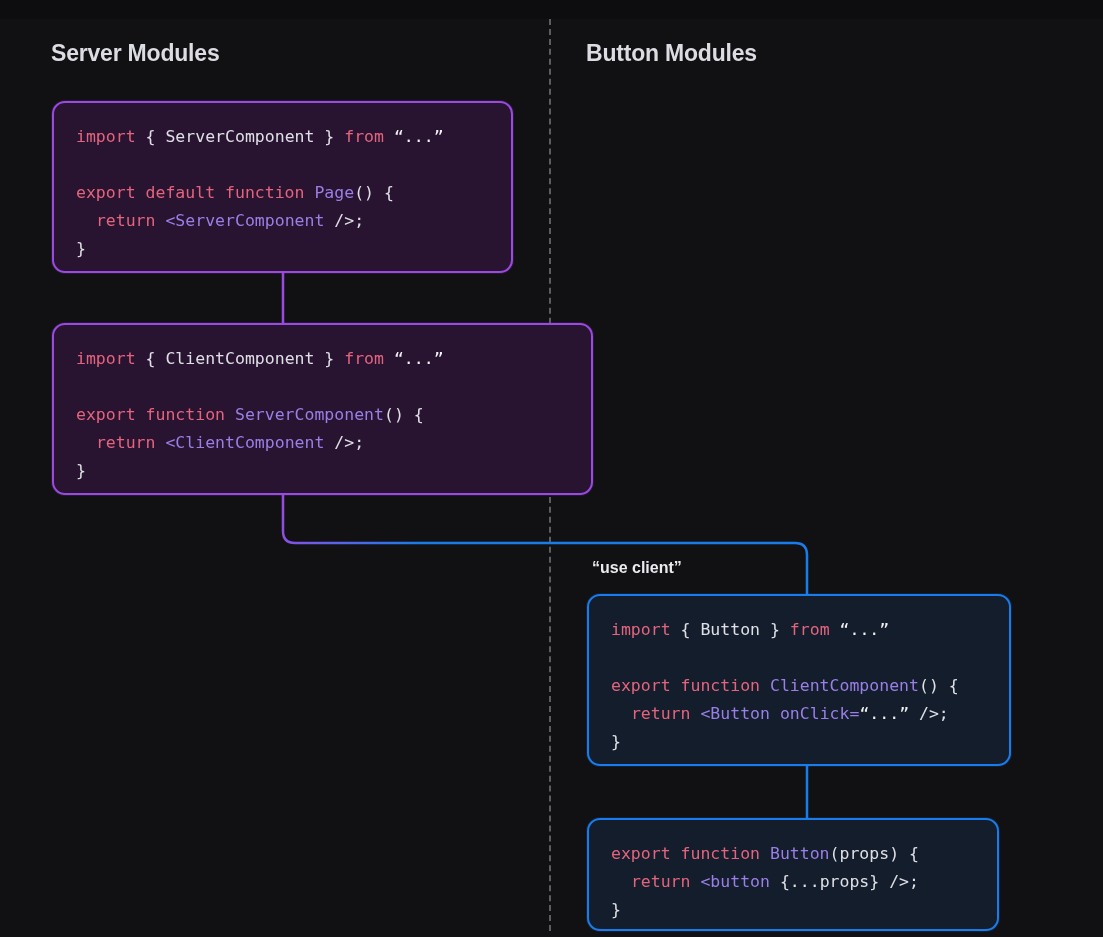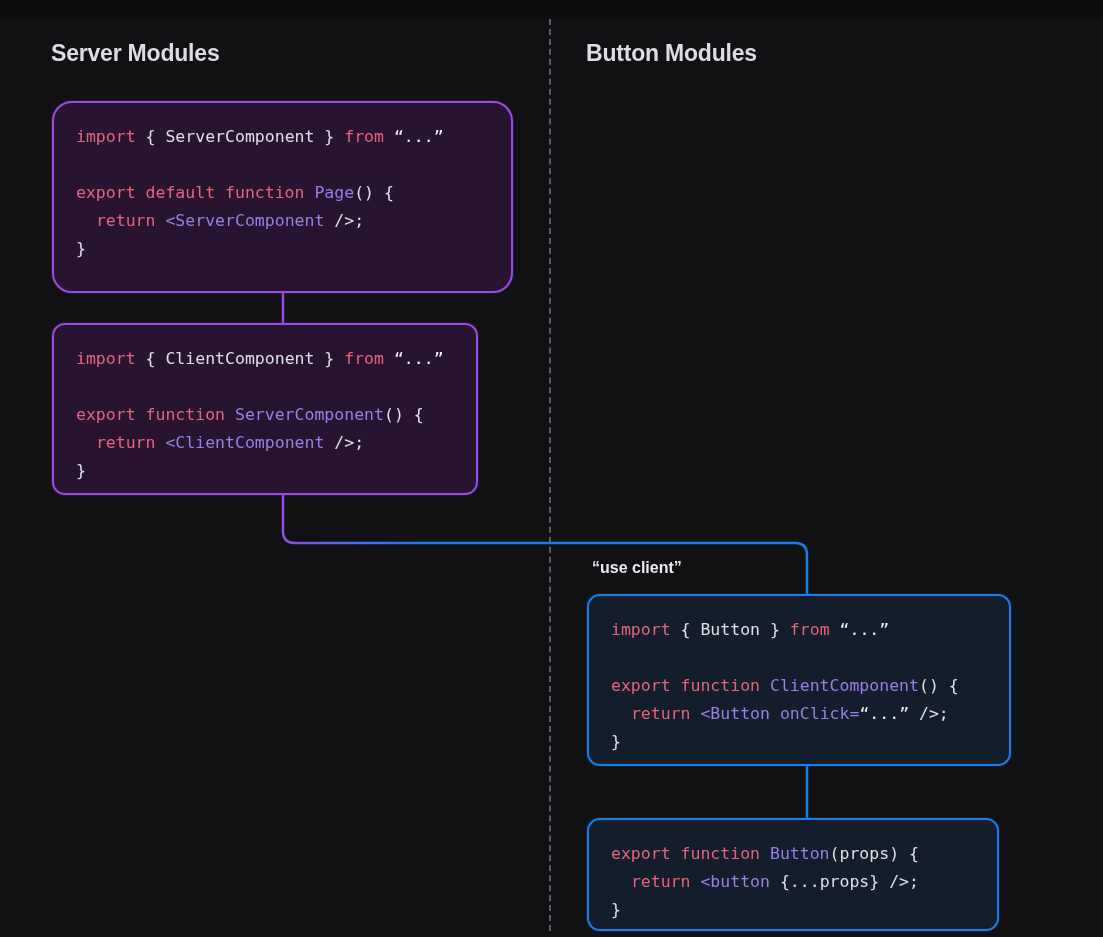--- a/index.html
+++ b/index.html
@@ -69,22 +69,22 @@
     border-color: #9b49e0;
     box-shadow: 0 0 0 1px rgba(155,73,224,0.15);
   }
   .codebox.client {
     background: #131d2c;
     border-color: #1a7ceb;
     box-shadow: 0 0 0 1px rgba(26,124,235,0.15);
   }
 
   
-  #box-page        { left: 52px;  top: 82px;  width: 461px; height: 192px; border-radius: 20px; }
-  #box-servercomp  { left: 52px;  top: 304px; width: 426px; height: 172px; }
+  #box-page        { left: 52px;  top: 82px;  width: 461px; height: 172px; }
+  #box-servercomp  { left: 52px;  top: 304px; width: 541px; height: 172px; }
   #box-clientcomp  { left: 587px; top: 575px; width: 424px; height: 172px; }
   #box-button      { left: 587px; top: 799px; width: 412px; height: 113px; }
 
   
   .kw   { color: #e5647d; }          
   .pl   { color: #dfe0e6; }          
   .fn   { color: #9a7fe6; }          
   .str  { color: #f2f2f5; }          
 
   .blank { display: block; height: 28px; }

